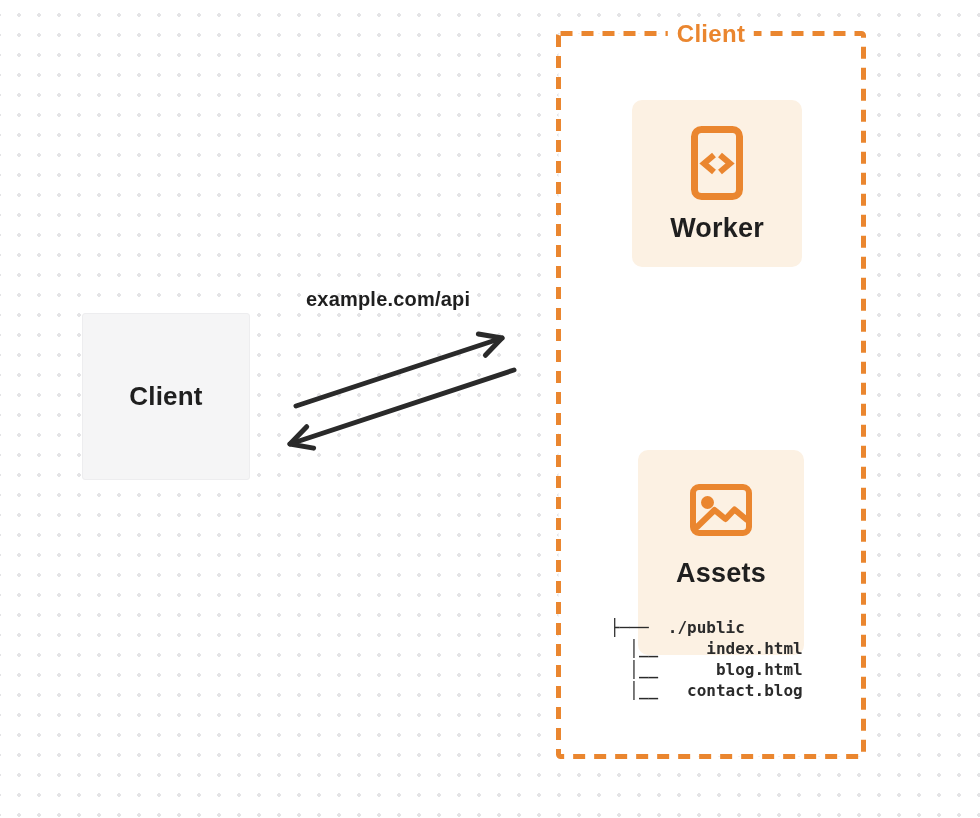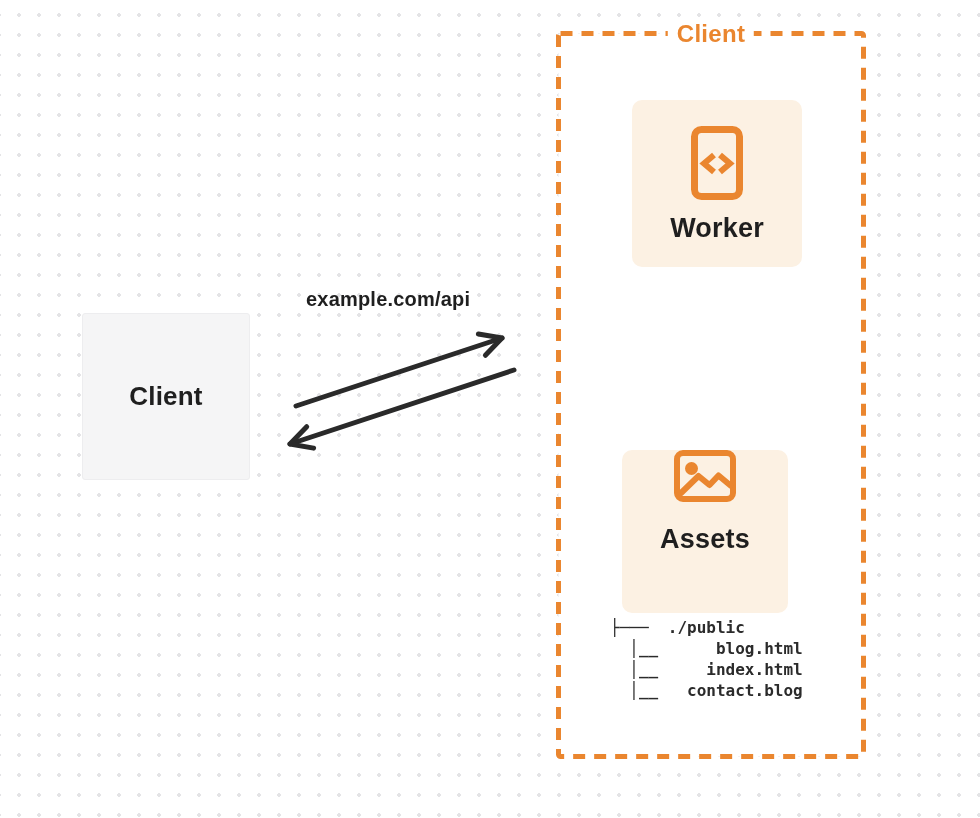--- a/index.html
+++ b/index.html
@@ -92,21 +92,21 @@
   }
 
   
   .card {
     position: absolute;
     background: var(--card-background, #FCF1E3);
     border-radius: 10px;
     display: flex; flex-direction: column; align-items: center;
   }
   .card-worker { left: 76px; top: 69px; width: 170px; height: 167px; padding-top: 26px; }
-  .card-assets { left: 66px; top: 419px; width: 166px; height: 163px; }
+  .card-assets { left: 82px; top: 419px; width: 166px; height: 205px; padding-top: 34px; }
   .card-label {
     font-size: 27px; font-weight: 700;
     color: var(--text-dark, #1F1F1F);
     letter-spacing: 0.2px;
   }
   .card-worker .card-label { margin-top: 13px; }
   .card-assets .card-label { margin-top: 21px; }
   .icon-stroke {
     stroke: var(--accent-orange, #EA862F);
     fill: none;
@@ -166,19 +166,19 @@
       <svg width="62" height="53" viewBox="0 0 62 53" xmlns="http://www.w3.org/2000/svg">
         <rect class="icon-stroke" x="3" y="3" width="56" height="46" rx="6" stroke-width="6"></rect>
         <circle class="icon-fill" cx="17.5" cy="18.5" r="6.5"></circle>
         <path class="icon-stroke" d="M7 43 L24.5 26 L35.5 35 L44.5 25.5 L56.5 35.5" stroke-width="6" stroke-linecap="round" stroke-linejoin="round"></path>
       </svg>
       <div class="card-label">Assets</div>
     </div>
 
     <div class="file-tree">
       <div class="tree-line">├───  ./public</div>
+      <div class="tree-line">  │__     index.html</div>
       <div class="tree-line">  │__      blog.html</div>
-      <div class="tree-line">  │__     index.html</div>
       <div class="tree-line">  │__   contact.blog</div>
     </div>
   </div>
 
 </div>
 
 </body></html>

